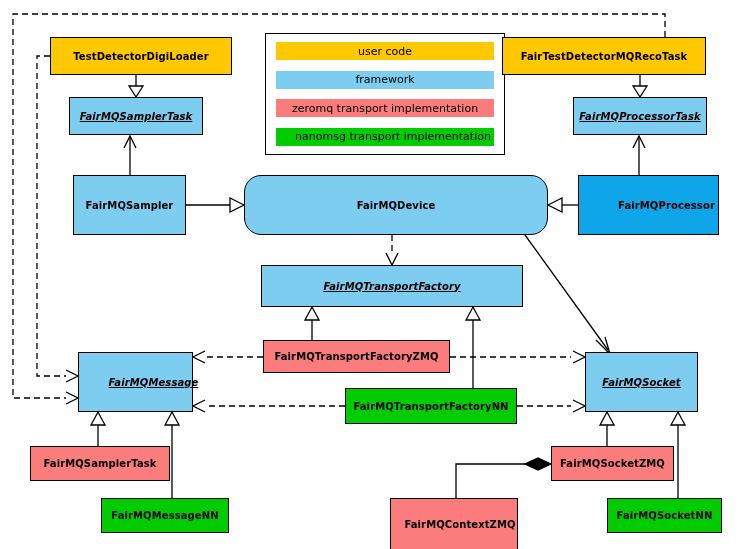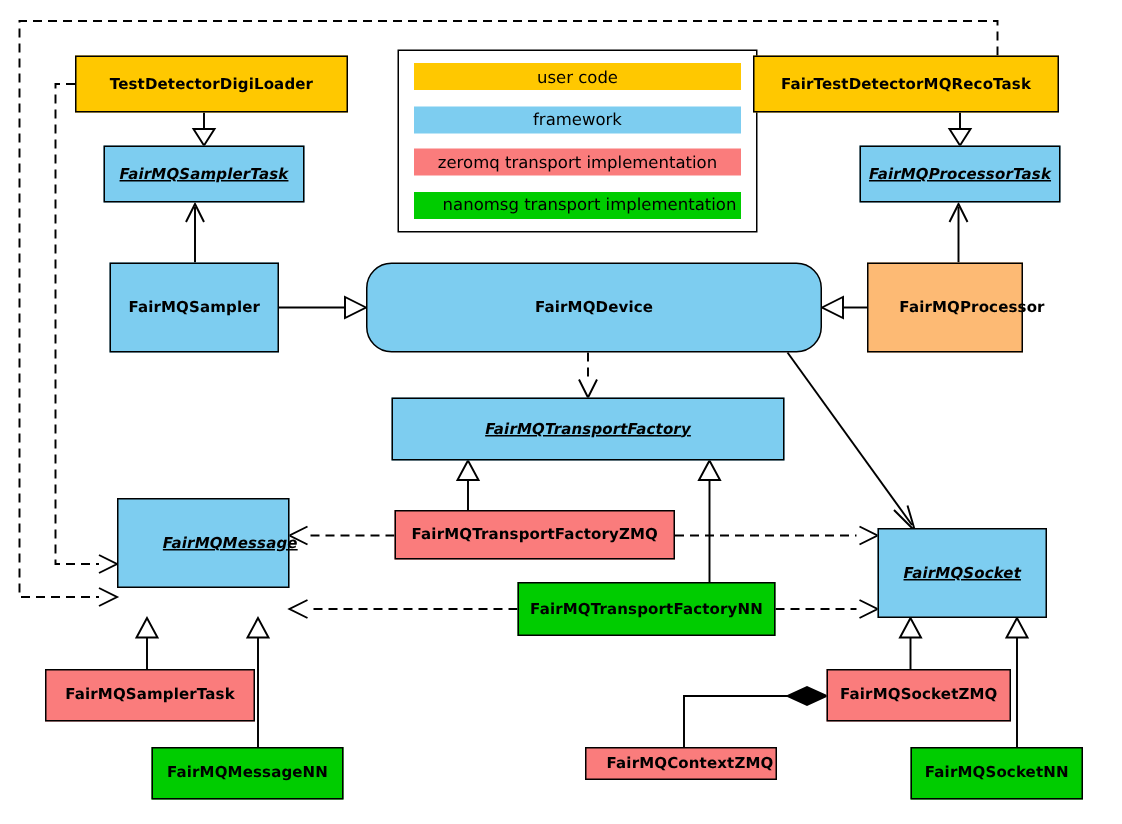--- a/index.html
+++ b/index.html
@@ -212,53 +212,53 @@
   </div>
 
   <div class="node" style="left:73px; top:175px; width:113px; height:60px; background:#7DCDF0;">
     <span>FairMQSampler</span>
   </div>
 
   <div class="node" style="left:244px; top:175px; width:304px; height:60px; background:#7DCDF0;border-radius:17px;">
     <span>FairMQDevice</span>
   </div>
 
-  <div class="node" style="left:578px; top:175px; width:104px; height:60px; background:#fdba74;padding-left:36px;">
+  <div class="node" style="left:578px; top:175px; width:141px; height:60px; background:#0ea5e9;padding-left:36px;">
     <span>FairMQProcessor</span>
   </div>
 
   <div class="node abstract" style="left:261px; top:265px; width:262px; height:42px; background:#7DCDF0;">
     <span>FairMQTransportFactory</span>
   </div>
 
   <div class="node" style="left:263px; top:340px; width:187px; height:33px; background:#FA7C7C;">
     <span>FairMQTransportFactoryZMQ</span>
   </div>
 
   <div class="node" style="left:345px; top:388px; width:172px; height:36px; background:#00CC00;">
     <span>FairMQTransportFactoryNN</span>
   </div>
 
-  <div class="node abstract" style="left:78px; top:332px; width:115px; height:60px; background:#7DCDF0;padding-left:36px;">
+  <div class="node abstract" style="left:78px; top:352px; width:115px; height:60px; background:#7DCDF0;padding-left:36px;">
     <span>FairMQMessage</span>
   </div>
 
   <div class="node abstract" style="left:585px; top:352px; width:113px; height:60px; background:#7DCDF0;">
     <span>FairMQSocket</span>
   </div>
 
   <div class="node" style="left:30px; top:446px; width:140px; height:35px; background:#FA7C7C;">
     <span>FairMQSamplerTask</span>
   </div>
 
   <div class="node" style="left:101px; top:498px; width:128px; height:35px; background:#00CC00;">
     <span>FairMQMessageNN</span>
   </div>
 
-  <div class="node" style="left:390px; top:498px; width:128px; height:22px; background:#FA7C7C;padding-left:12px;">
+  <div class="node" style="left:390px; top:498px; width:128px; height:52px; background:#FA7C7C;padding-left:12px;">
     <span>FairMQContextZMQ</span>
   </div>
 
   <div class="node" style="left:607px; top:498px; width:115px; height:35px; background:#00CC00;">
     <span>FairMQSocketNN</span>
   </div>
 
   <div class="node" style="left:551px; top:446px; width:123px; height:35px; background:#FA7C7C;">
     <span>FairMQSocketZMQ</span>
   </div>

